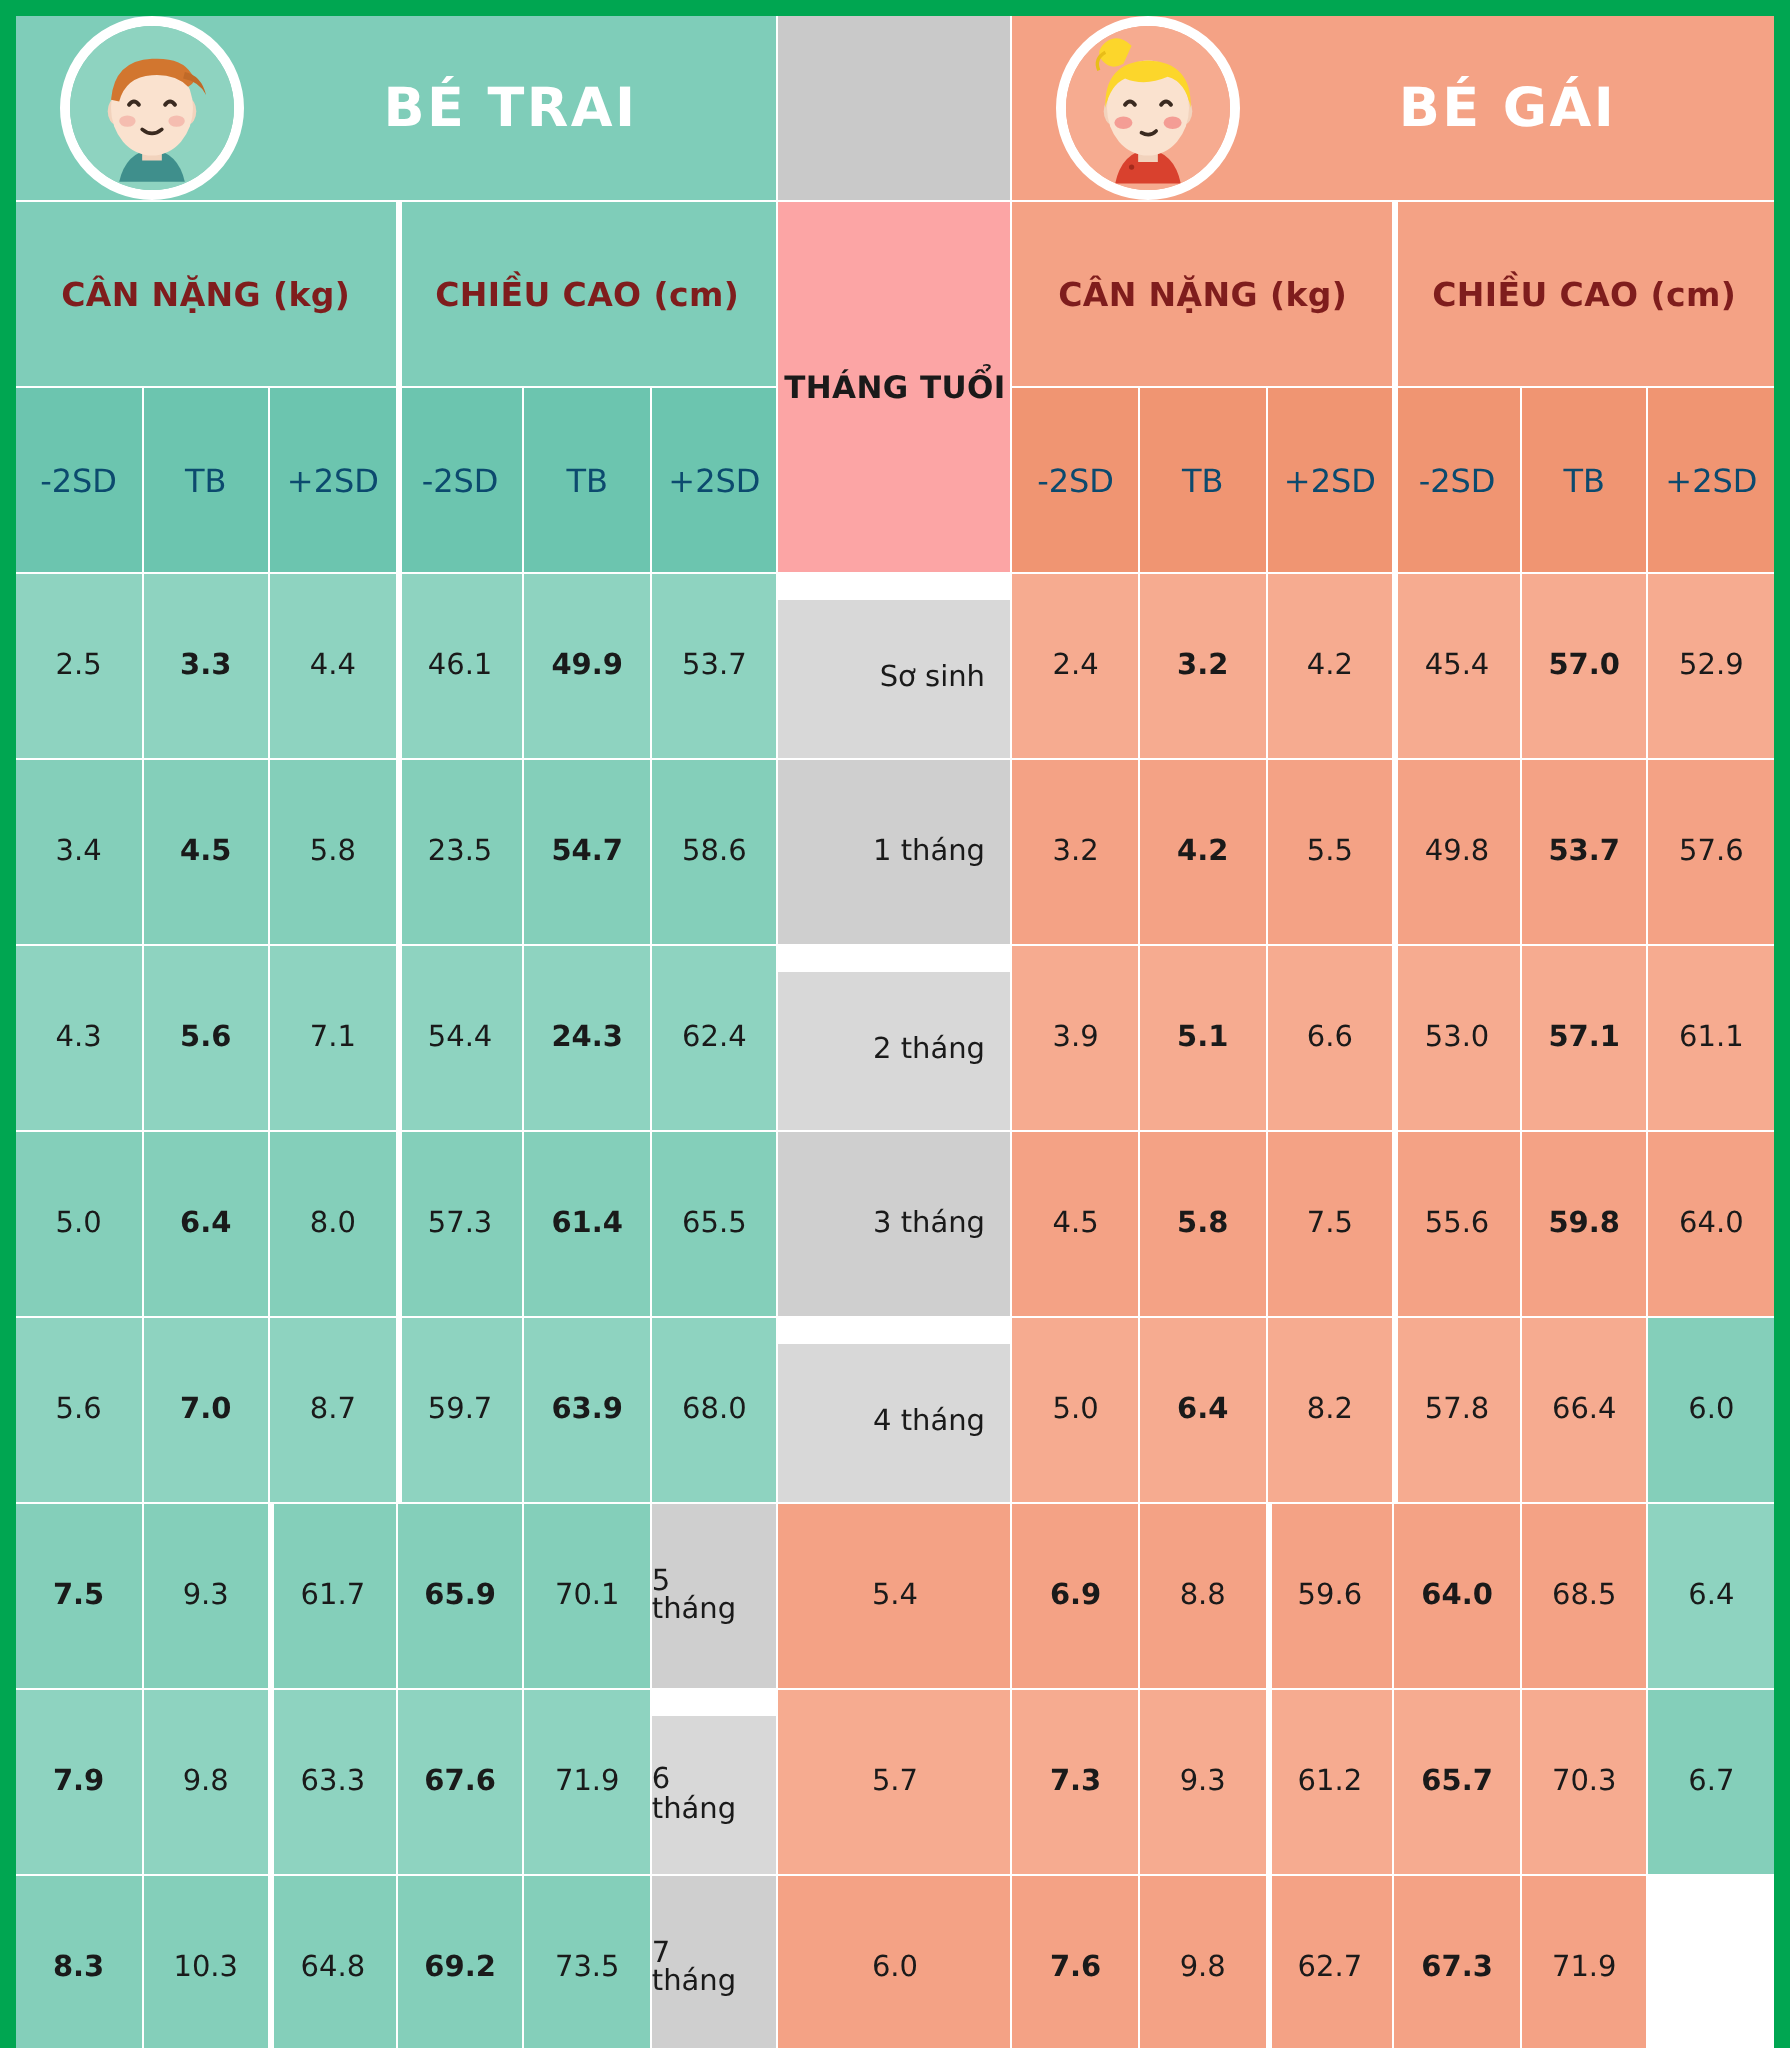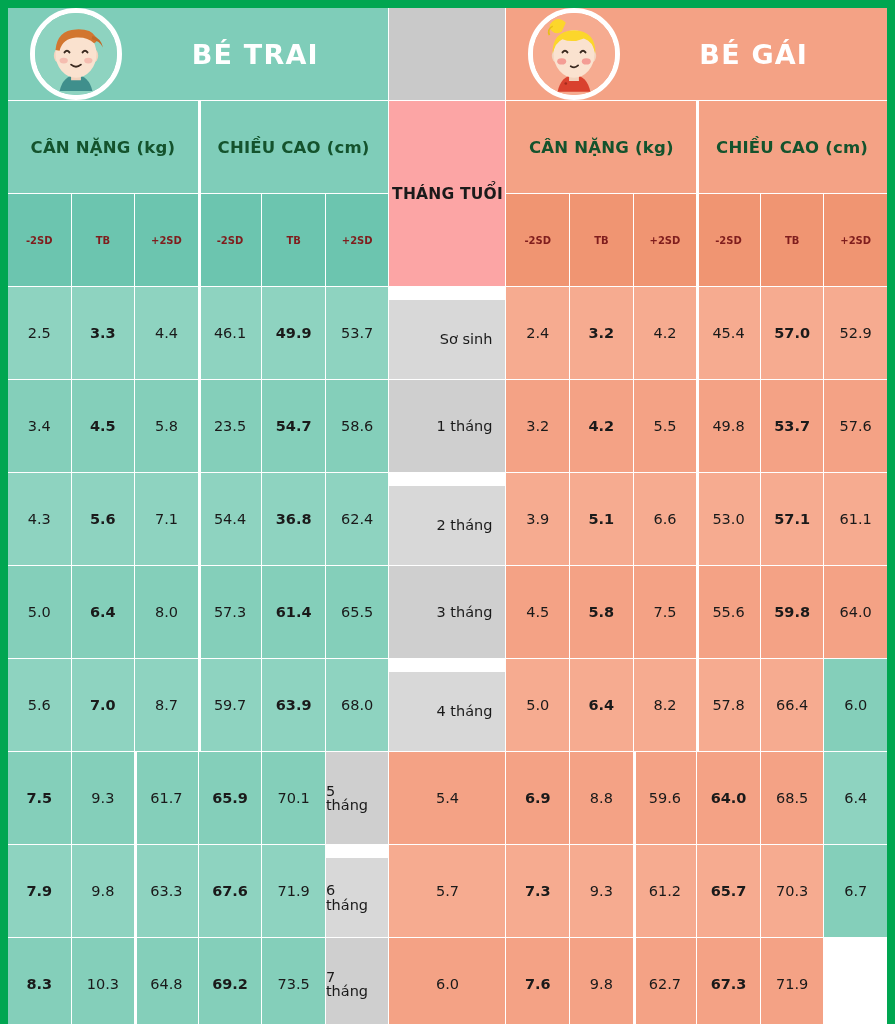--- a/index.html
+++ b/index.html
@@ -62,37 +62,37 @@
     position: relative;
   }
   .avatar svg { display: block; width: 100%; height: 100%; }
 
   
   .grp {
     grid-row: 2;
     display: flex;
     align-items: center;
     justify-content: center;
-    color: #14532d;
+    color: #7f1d1d;
     font-size: 16.5px;
     font-weight: bold;
     letter-spacing: 0.2px;
   }
   .grp-teal   { background: #7fcdb9; }
   .grp-salmon { background: #f4a285; }
 
   
   .sub {
     grid-row: 3;
     display: flex;
     align-items: center;
     justify-content: center;
-    color: #7f1d1d;
-    font-size: 10px;
-    font-weight: bold;
+    color: #0c4a6e;
+    font-size: 16px;
+    font-weight: normal;
   }
   .sub-teal   { background: #6cc5af; }
   .sub-salmon { background: #f09572; }
 
   
   .center-head {
     grid-row: 2 / 4;
     grid-column: 7 / 8;
     background: #fca5a5;
     display: flex;
@@ -219,21 +219,21 @@
       <div class="cell c-salmon-b">3.2</div>
       <div class="cell c-salmon-b bold">4.2</div>
       <div class="cell c-salmon-b">5.5</div>
       <div class="cell c-salmon-b sep-left">49.8</div>
       <div class="cell c-salmon-b bold">53.7</div>
       <div class="cell c-salmon-b">57.6</div>
       <div class="cell c-teal-a">4.3</div>
       <div class="cell c-teal-a bold">5.6</div>
       <div class="cell c-teal-a">7.1</div>
       <div class="cell c-teal-a sep-left">54.4</div>
-      <div class="cell c-teal-a bold">36.8</div>
+      <div class="cell c-teal-a bold">24.3</div>
       <div class="cell c-teal-a">62.4</div>
       <div class="cell age c-gray-a">2 tháng</div>
       <div class="cell c-salmon-a">3.9</div>
       <div class="cell c-salmon-a bold">5.1</div>
       <div class="cell c-salmon-a">6.6</div>
       <div class="cell c-salmon-a sep-left">53.0</div>
       <div class="cell c-salmon-a bold">57.1</div>
       <div class="cell c-salmon-a">61.1</div>
       <div class="cell c-teal-b">5.0</div>
       <div class="cell c-teal-b bold">6.4</div>

